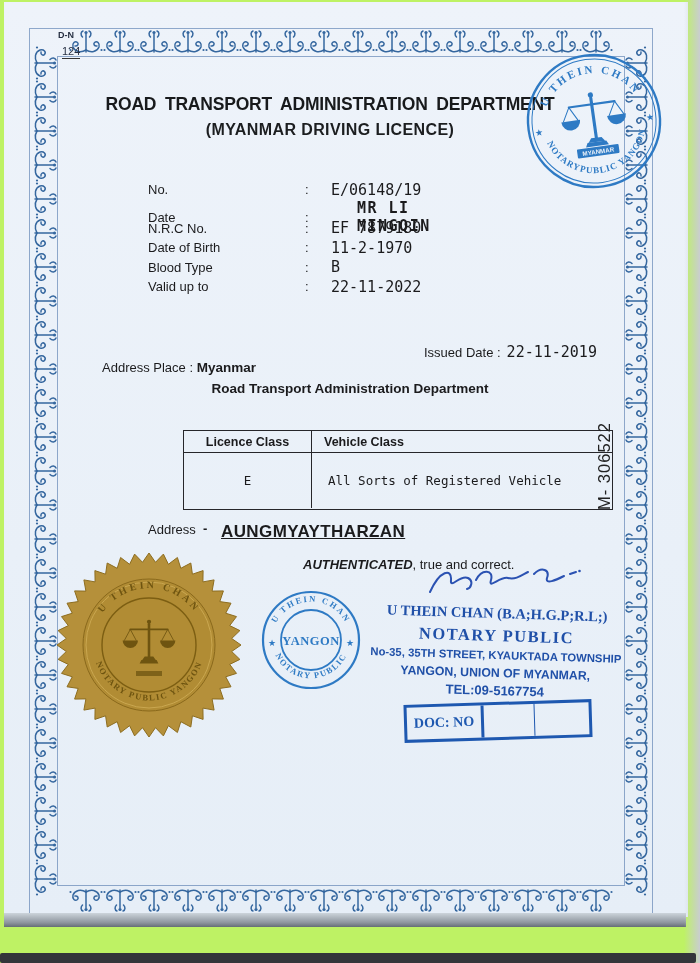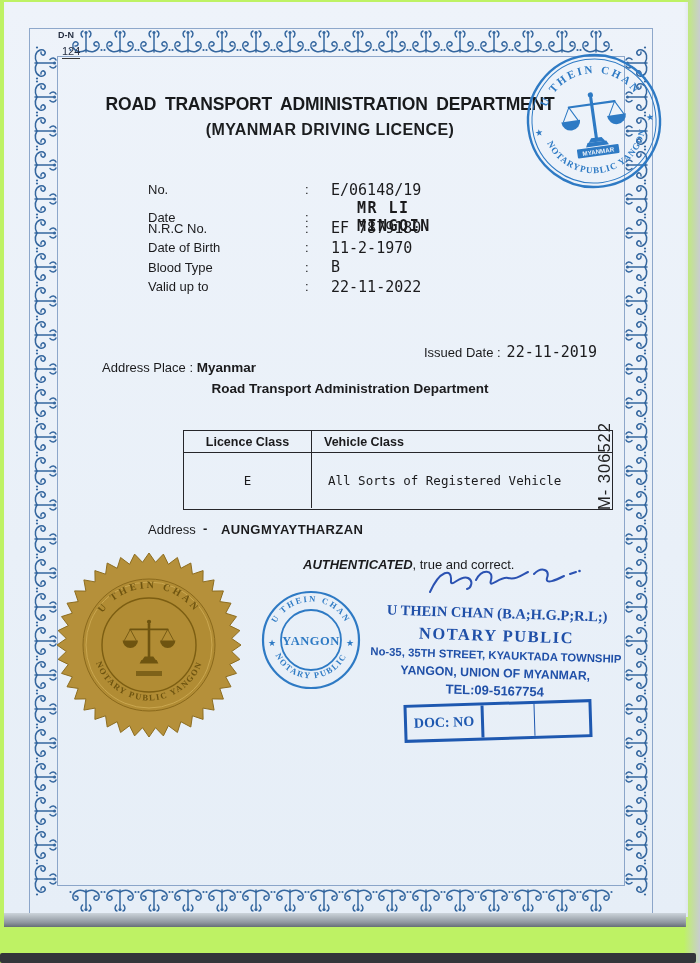--- a/index.html
+++ b/index.html
@@ -52,21 +52,21 @@
   .ltable .bdy{display:flex;height:55px;font-family:"DejaVu Sans Mono",monospace;font-size:12.5px;}
   .ltable .bdy .c1{width:127px;border-right:1.4px solid #26262a;display:flex;align-items:center;justify-content:center;}
   .ltable .bdy .c2{flex:1;display:flex;align-items:center;padding-left:16px;text-align:center;}
 
   .serial{position:absolute;left:549px;top:456px;width:112px;height:20px;
           transform:rotate(-90deg);font-size:16.5px;letter-spacing:1px;color:#222;text-align:center;}
 
   
   .addr-label{position:absolute;left:148px;top:522px;font-size:13px;}
   .addr-dash{position:absolute;left:203px;top:521px;font-size:13px;font-weight:bold;}
-  .addr-value{position:absolute;left:221px;top:522px;font-size:13px;font-weight:bold;letter-spacing:.4px;}
+  .addr-value{position:absolute;left:221px;top:522px;font-size:17px;font-weight:bold;letter-spacing:.4px;text-decoration:underline;}
 
   
   .auth{position:absolute;left:303px;top:557px;font-size:13px;}
   .auth .em{font-weight:bold;font-style:italic;}
   svg.signature{position:absolute;left:424px;top:558px;}
 
   
   .notary{position:absolute;left:366px;top:602px;width:260px;text-align:center;
           color:#2050a8;transform:rotate(1.8deg);}
   .notary .l1{font-family:"Liberation Serif",serif;font-weight:bold;font-size:14.5px;line-height:22px;}

